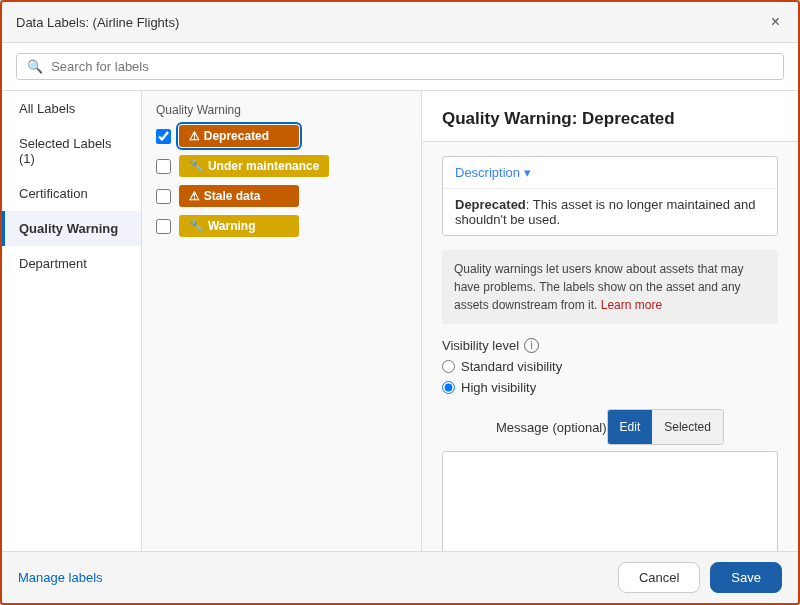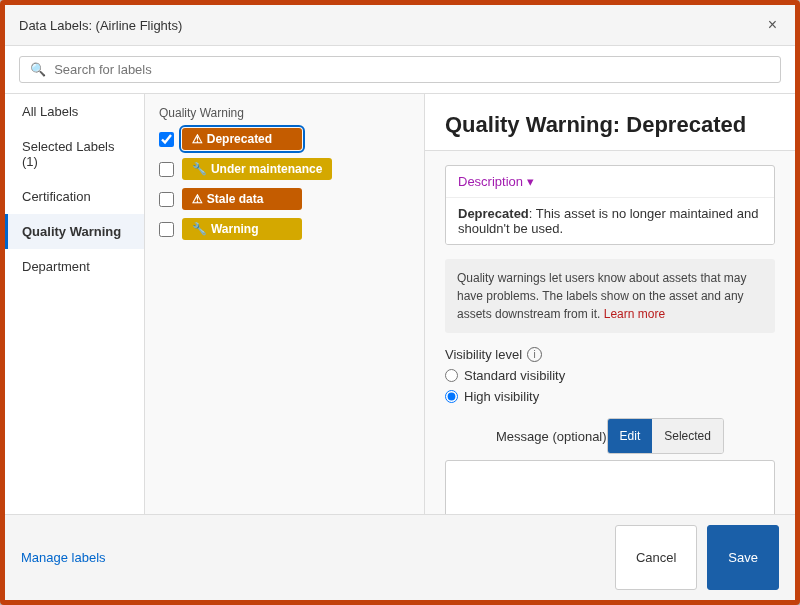--- a/index.html
+++ b/index.html
@@ -2,21 +2,21 @@
 <html><head>
   <meta charset="utf-8">
   <style>
     * { box-sizing: border-box; margin: 0; padding: 0; }
     body { font-family: -apple-system, BlinkMacSystemFont, 'Segoe UI', Arial, sans-serif; font-size: 13px; background: #ccc; display: flex; align-items: center; justify-content: center; min-height: 100vh; }
 
     .dialog {
       width: 800px;
       height: 605px;
       background: #fff;
-      border: 5px solid #c2410c;
+      border: 2px solid #c2410c;
       border-radius: 4px;
       display: flex;
       flex-direction: column;
       box-shadow: 0 4px 20px rgba(0,0,0,0.3);
       overflow: hidden;
     }
 
     
     .title-bar {
       background: #f5f5f5;
@@ -170,21 +170,21 @@
     
     .right-panel {
       flex: 1;
       display: flex;
       flex-direction: column;
       background: #f9f9f9;
       overflow-y: auto;
     }
     .right-panel-header {
       padding: 18px 20px 12px;
-      font-size: 22px;
+      font-size: 17px;
       font-weight: 600;
       color: #222;
       border-bottom: 1px solid #ddd;
       background: #fff;
     }
     .right-panel-body {
       padding: 14px 20px;
       display: flex;
       flex-direction: column;
       gap: 14px;
@@ -197,21 +197,21 @@
       background: #fff;
       overflow: hidden;
     }
     .description-header {
       padding: 8px 12px;
       display: flex;
       gap: 4px;
       border-bottom: 1px solid #eee;
       cursor: pointer;
       font-size: 13px;
-      color: #a21caf;
+      color: #3b82f6;
     }
     .description-content {
       padding: 8px 12px;
       font-size: 13px;
       color: #333;
       background: #fff;
     }
     .description-content strong {
       font-weight: 700;
     }
@@ -326,23 +326,23 @@
       font-size: 13px;
       color: #0066cc;
       text-decoration: none;
       cursor: pointer;
     }
     .footer-right {
       display: flex;
       gap: 10px;
     }
     .btn {
-      padding: 24px 20px;
-      font-size: 13px;
-      border-radius: 3px;
+      padding: 7px 20px;
+      font-size: 13px;
+      border-radius: 8px;
       cursor: pointer;
       border: 1px solid #ccc;
     }
     .btn-cancel {
       background: #fff;
       color: #333;
     }
     .btn-save {
       background: #1a5fa8;
       color: #fff;

